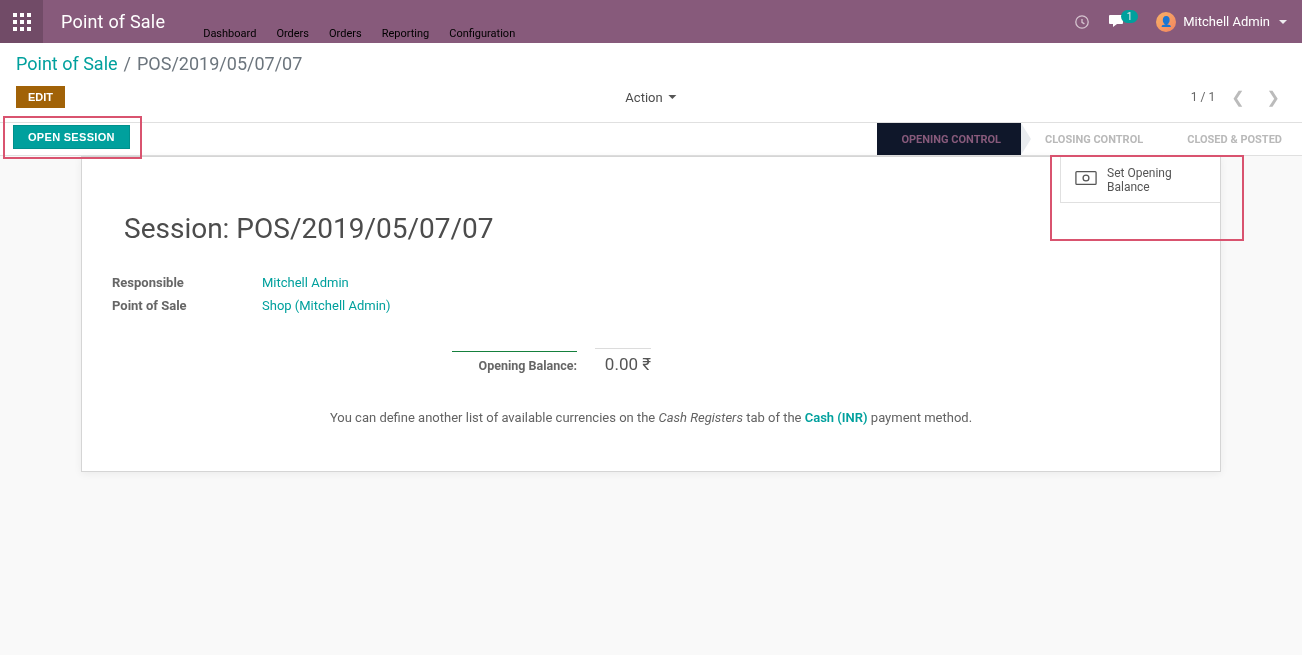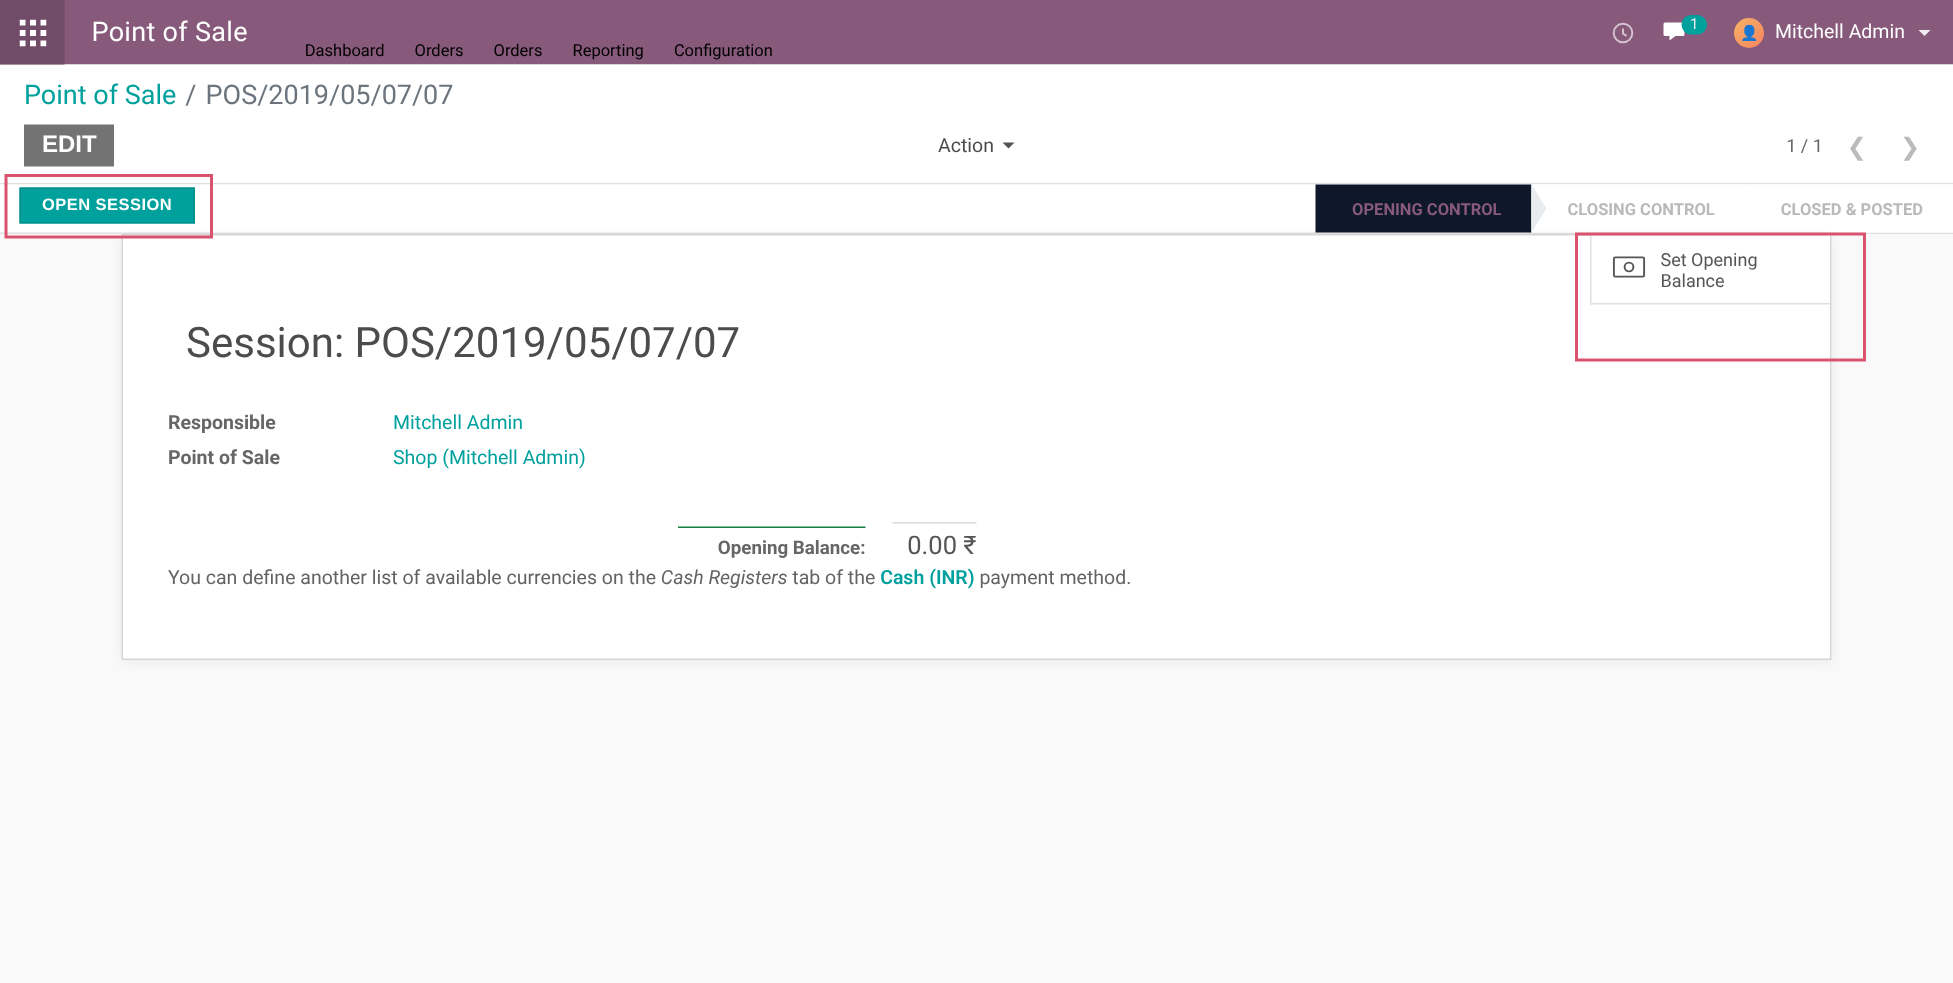--- a/index.html
+++ b/index.html
@@ -85,25 +85,25 @@
   .cp-row {
     display: flex;
     align-items: center;
   }
   .cp-top { margin-bottom: 8px; }
   .breadcrumb { font-size: 18px; display: flex; align-items: baseline; gap: 6px; }
   .breadcrumb-link { color: #00a09d; cursor: pointer; }
   .breadcrumb-sep { color: #6c757d; }
   .breadcrumb-cur { color: #6c757d; }
   .btn-edit {
-    background: #737373;
+    background: #a16207;
     color: #fff;
     border: none;
     padding: 5px 12px;
-    font-size: 16px;
+    font-size: 11px;
     font-weight: 600;
     cursor: pointer;
   }
   .action-dropdown {
     margin-left: auto;
     margin-right: auto;
     position: absolute;
     left: 50%;
     transform: translateX(-50%);
     display: flex;
@@ -281,23 +281,25 @@
   .ob-value {
     font-size: 17px;
     color: #555;
     border-top: 1px solid #dcdcdc;
     padding-top: 5px;
     width: 56px;
     text-align: right;
   }
 
   .note {
+    margin-top: 32px;
     font-size: 13px;
     color: #636363;
     line-height: 1.9;
+    text-align: center;
   }
   .note .em { font-style: italic; }
   .note .link { color: #00a09d; font-weight: 600; cursor: pointer; }
 </style>
 </head>
 <body>
 
 <div class="navbar">
   <div class="app-launcher">
     <svg viewBox="0 0 18 18" fill="#fff">

